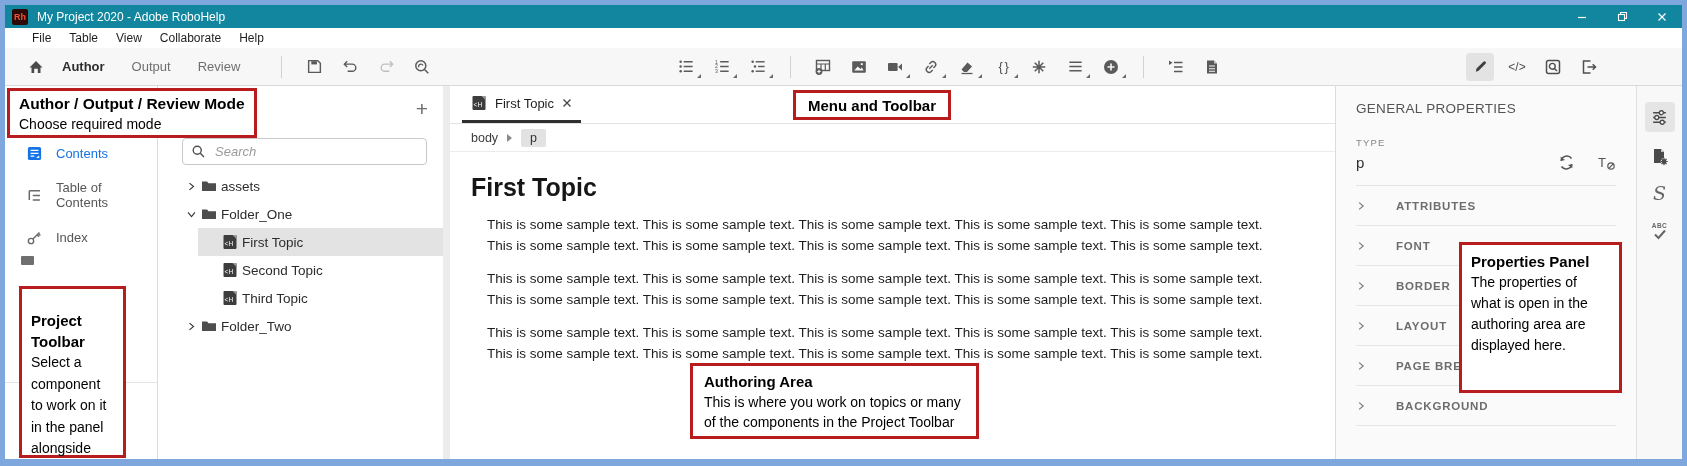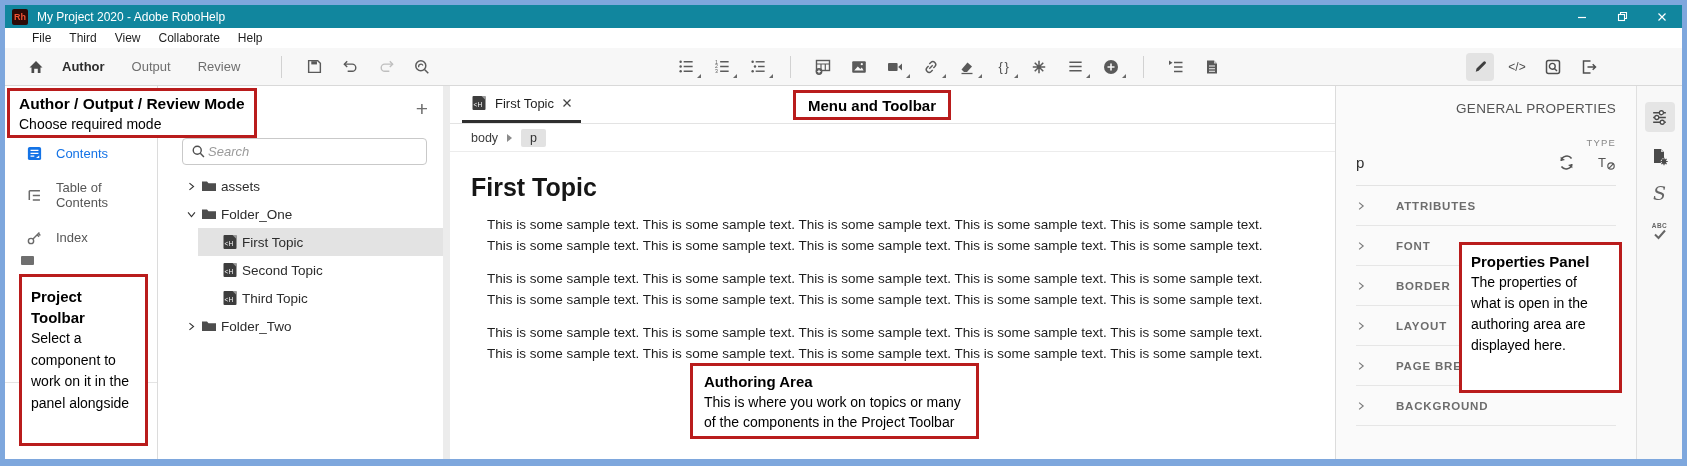--- a/index.html
+++ b/index.html
@@ -36,41 +36,41 @@
   .content{flex:1;display:flex;min-height:0;}
   .sidebar{width:153px;border-right:1px solid #dcdcdc;background:#fff;position:relative;padding-top:46px;flex:0 0 auto;}
   .sb-item{height:42px;display:flex;align-items:center;gap:13px;padding-left:21px;font-size:13px;color:#565656;}
   .sb-item.active{color:#1473e6;}
   .sb-divider{position:absolute;left:0;right:0;top:296px;border-top:1px solid #e4e4e4;}
   .sb-fragment{position:absolute;left:16px;top:170px;width:13px;height:9px;background:#6f6f6f;border-radius:1px;}
 
   .treepanel{width:292px;border-right:7px solid #ececec;background:#fff;flex:0 0 auto;position:relative;}
   .tree-header{margin-top:10px;height:26px;display:flex;justify-content:flex-end;align-items:center;padding-right:15px;}
   .plusbtn{font-size:21px;color:#6f6f6f;line-height:20px;}
-  .searchwrap{margin:16px 16px 0 24px;height:27px;border:1px solid #c9c9c9;border-radius:4px;background:#fff;display:flex;align-items:center;padding:0 8px;}
+  .searchwrap{margin:16px 16px 0 24px;height:27px;border:1px solid #c9c9c9;border-radius:4px;background:#fff;display:flex;align-items:center;padding:0 8px;gap:7px;}
   .searchwrap input{border:none;outline:none;flex:1;font-size:13px;font-style:italic;color:#444;background:transparent;min-width:0;}
   .searchwrap input::placeholder{color:#9a9a9a;font-style:italic;}
   .tree{margin-top:7px;}
   .trow{height:28px;display:flex;align-items:center;gap:4px;padding-left:28px;font-size:13.5px;color:#2c2c2c;}
   .trow.child{padding-left:24px;margin-left:40px;}
   .trow.selected{background:#e3e3e3;}
 
   .main{flex:1;display:flex;flex-direction:column;background:#fff;min-width:0;}
   .tabbar{height:38px;border-bottom:1px solid #e3e3e3;display:flex;flex:0 0 auto;}
   .tab{margin-left:12px;height:100%;display:flex;align-items:center;gap:8px;padding:0 9px;border-bottom:3px solid #2f2f2f;}
   .tablabel{font-size:13px;color:#1f1f1f;}
   .breadcrumb{height:28px;border-bottom:1px solid #ececec;display:flex;align-items:center;padding-left:21px;gap:9px;flex:0 0 auto;}
   .crumb{font-size:12.5px;color:#3c3c3c;}
   .crumb-arrow{width:0;height:0;border-top:4px solid transparent;border-bottom:4px solid transparent;border-left:5px solid #8a8a8a;}
   .chip{background:#e2e2e2;border-radius:2px;padding:2px 9px;font-size:12.5px;color:#333;}
   .doc{padding:0 46px 0 21px;overflow:hidden;}
   .doc h1{font-size:25px;color:#161616;margin:21px 0 4px 0;}
   .doc p{font-size:13.5px;line-height:20.5px;color:#1d1d1d;margin:13px 16px;}
 
-  .props{width:301px;border-left:1px solid #dcdcdc;background:#fafafa;padding:0 20px;flex:0 0 auto;text-align:right;}
+  .props{width:301px;border-left:1px solid #dcdcdc;background:#fafafa;padding:0 20px;flex:0 0 auto;}
   .props-header{margin-top:15px;font-size:13.5px;color:#545454;letter-spacing:0.3px;}
   .type-label{margin-top:21px;font-size:9.5px;color:#868686;letter-spacing:1.2px;}
   .type-row{margin-top:5px;display:flex;align-items:center;padding-bottom:13px;border-bottom:1px solid #e3e3e3;}
   .type-value{font-size:15px;color:#303030;}
   .type-icons{margin-left:auto;display:flex;gap:20px;align-items:center;}
   .prow{height:40px;display:flex;align-items:center;gap:30px;border-bottom:1px solid #e6e6e6;}
   .prow .plabel{font-size:11.5px;font-weight:bold;color:#6d6d6d;letter-spacing:0.8px;}
 
   .rail{width:46px;border-left:1px solid #e0e0e0;background:#f8f8f8;flex:0 0 auto;display:flex;flex-direction:column;align-items:center;padding-top:16px;gap:15px;}
   .rail-active{width:30px;height:30px;background:#e5e5e5;border-radius:4px;display:flex;align-items:center;justify-content:center;}
@@ -78,21 +78,21 @@
   .spell{display:flex;flex-direction:column;align-items:center;line-height:6px;margin-top:4px;}
   .spell .abc{font-size:6.5px;font-weight:bold;letter-spacing:0.5px;color:#666;}
 
   
   .ann{position:absolute;background:#fff;border:3px solid #b91c1c;color:#000;z-index:40;}
   .ann .t{font-weight:bold;font-size:15px;line-height:21px;}
   .ann .b{font-size:14px;line-height:20px;}
   #ann-mode{left:2px;top:83px;width:250px;height:50px;padding:2px 9px;}
   #ann-mode .t{font-size:15.5px;}
   #ann-menu{left:788px;top:85px;width:158px;height:30px;display:flex;align-items:center;justify-content:center;}
-  #ann-project{left:14px;top:269px;width:129px;height:172px;padding:9px 9px;}
+  #ann-project{left:14px;top:281px;width:107px;height:172px;padding:21px 9px;}
   #ann-project .b{line-height:21.5px;}
   #ann-authoring{left:685px;top:358px;width:289px;height:76px;padding:5px 11px;}
   #ann-props{left:1454px;top:237px;width:163px;height:151px;padding:6px 9px;}
   #ann-props .b{line-height:21px;}
 
   svg{display:block;}
 </style>
 </head>
 <body>
 
@@ -117,21 +117,21 @@
         <div class="winbtn">
           <svg width="10" height="10" viewBox="0 0 10 10">
               <path d="M1.5 1.5 L8.5 8.5 M8.5 1.5 L1.5 8.5" stroke="#fff" stroke-width="1.2"></path>
             </svg>
         </div>
       </div>
     </div>
 
     <div class="menubar">
       <span class="menuitem">File</span>
-      <span class="menuitem">Third</span>
+      <span class="menuitem">Table</span>
       <span class="menuitem">View</span>
       <span class="menuitem">Collaborate</span>
       <span class="menuitem">Help</span>
     </div>
 
     <div class="toolbar">
       <div class="tbgroup">
         <div class="tbtn" style="margin-right:13px">
           <svg width="18" height="18" viewBox="0 0 18 18">
               <path d="M2.5 9.5 L9 3 L15.5 9.5 H13.5 V15 H10.8 V10.8 H7.2 V15 H4.5 V9.5 Z" fill="#4a4a4a"></path>

